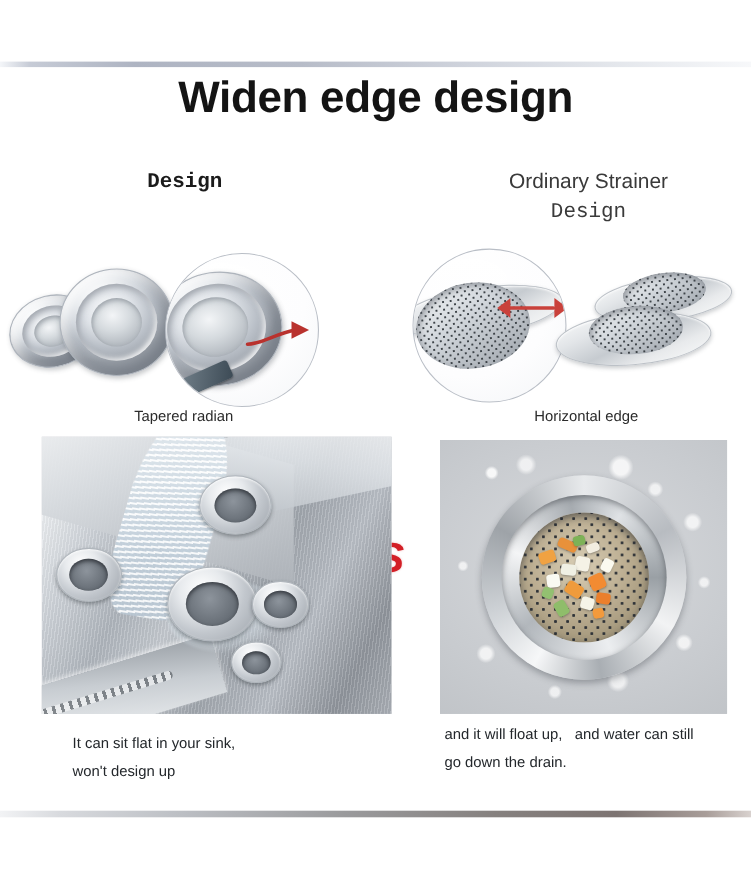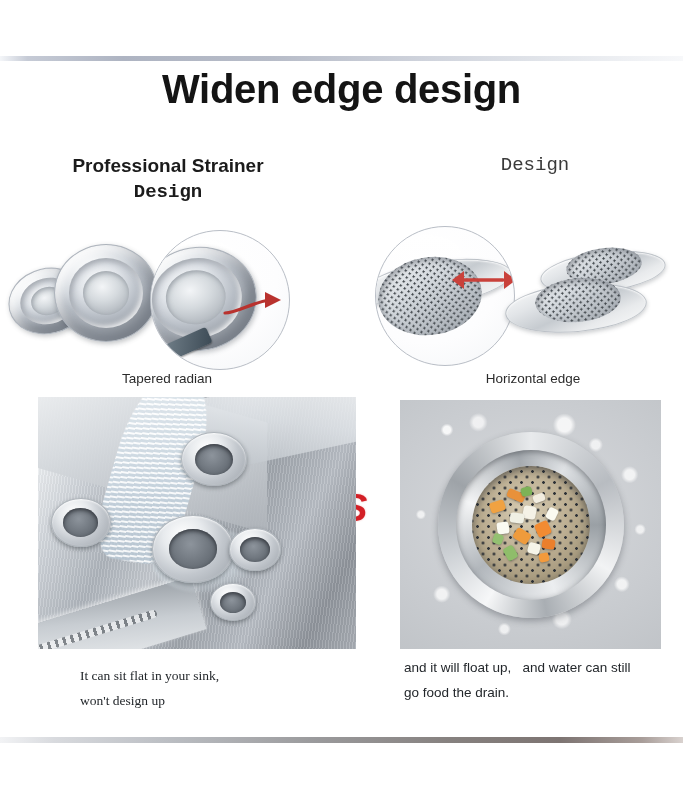--- a/index.html
+++ b/index.html
@@ -361,38 +361,38 @@
     box-shadow: 0 1px 2px rgba(40,44,50,0.35);
   }
 
   
   .bottom-text {
     position: absolute;
     font-size: 13.5px;
     line-height: 25px;
     color: #23272b;
   }
-  .bottom-left  { left: 80px;  top: 663px; width: 300px; font-family: Liberation Serif, serif; }
+  .bottom-left  { left: 66px;  top: 663px; width: 300px; }
   .bottom-right { left: 404px; top: 655px; width: 275px; }
   .bottom-text .ln { display: block; white-space: pre; }
 </style>
 </head>
 <body>
 
 <div id="page">
 
   <div class="rule rule-top"></div>
 
   <div class="main-title">Widen edge design</div>
 
   <div class="col-heading heading-left">
-    <span>Professional Strainer</span>
     <span class="line2">Design</span>
   </div>
   <div class="col-heading heading-right">
+    <span>Ordinary Strainer</span>
     <span class="line2">Design</span>
   </div>
 
   <div class="compare">
 
     <div>
 
       <div class="strainer pro-bowl" style="left:8px; top:46px; width:80px; height:66px; transform:rotate(-14deg);">
         <div class="pro-inner" style="left:11px; top:9px; width:56px; height:46px;"></div>
         <div class="pro-core" style="left:22px; top:18px; width:34px; height:28px;"></div>
@@ -491,17 +491,17 @@
         <div class="scrap" style="left: 57%; top: 74%; width: 10px; height: 9px; background: rgb(243, 154, 60); transform: rotate(-12deg);"></div>
       </div>
   </div>
 
   <div class="bottom-text bottom-left">
     <span class="ln">It can sit flat in your sink,</span>
     <span class="ln">won't design up</span>
   </div>
   <div class="bottom-text bottom-right">
     <span class="ln">and it will float up,   and water can still</span>
-    <span class="ln">go food the drain.</span>
+    <span class="ln">go down the drain.</span>
   </div>
 
   <div class="rule rule-bottom"></div>
 </div>
 
 </body></html>

